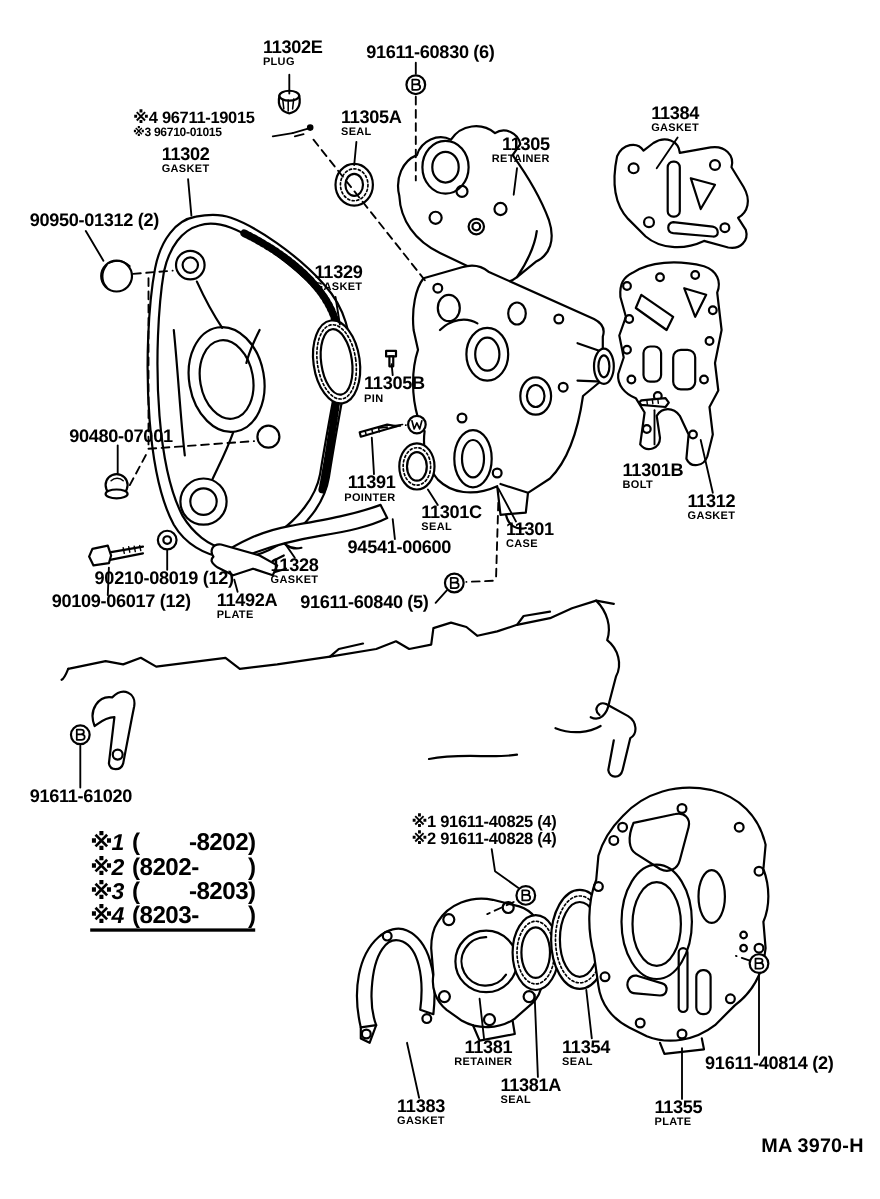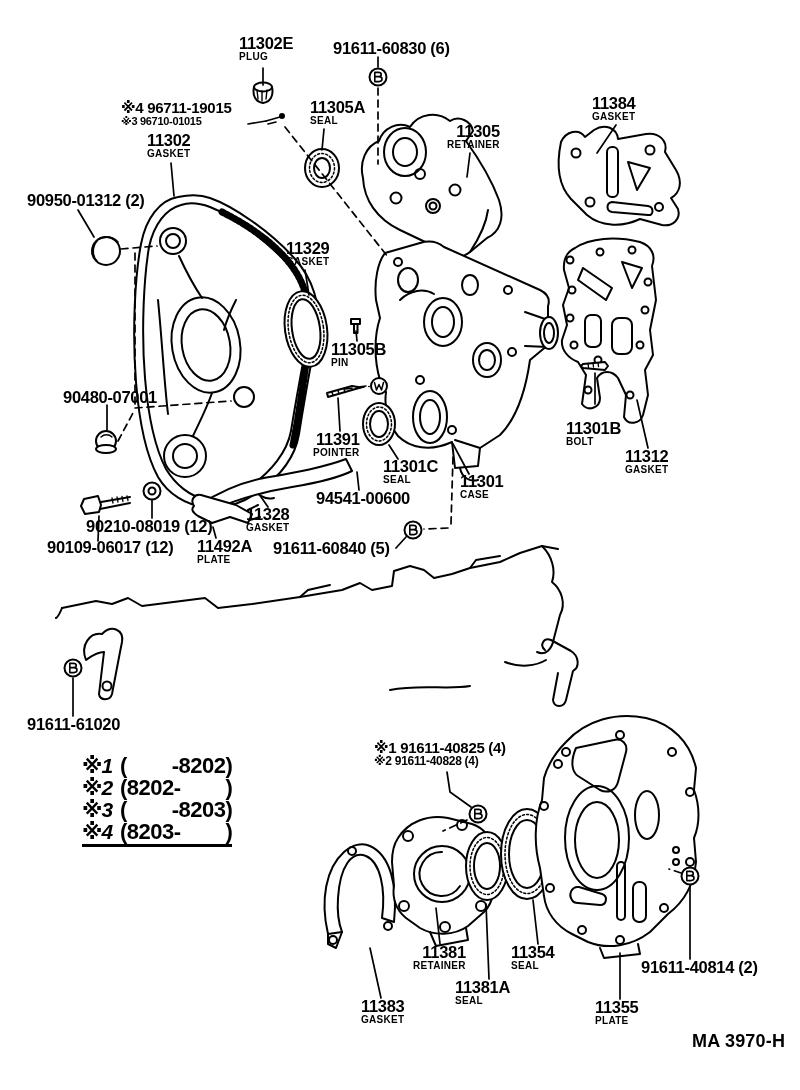--- a/index.html
+++ b/index.html
@@ -412,21 +412,21 @@
 </div>
 
 <div class="lbl" style="left:27px;top:716px">
   <span class="num">91611-61020</span>
 </div>
 
 <div class="lbl" style="left:374px;top:740px">
   <span class="num" style="font-size:15px">※1 91611-40825 (4)</span>
 </div>
 <div class="lbl" style="left:374px;top:755px">
-  <span class="num" style="font-size:12px">※2 91611-40828 (4)</span>
+  <span class="num" style="font-size:15px">※2 91611-40828 (4)</span>
 </div>
 
 <div class="lbl" style="left:413px;top:944px">
   <span class="num">11381</span>
   <span class="nm">RETAINER</span>
 </div>
 
 <div class="lbl" style="left:511px;top:944px">
   <span class="num">11354</span>
   <span class="nm">SEAL</span>

